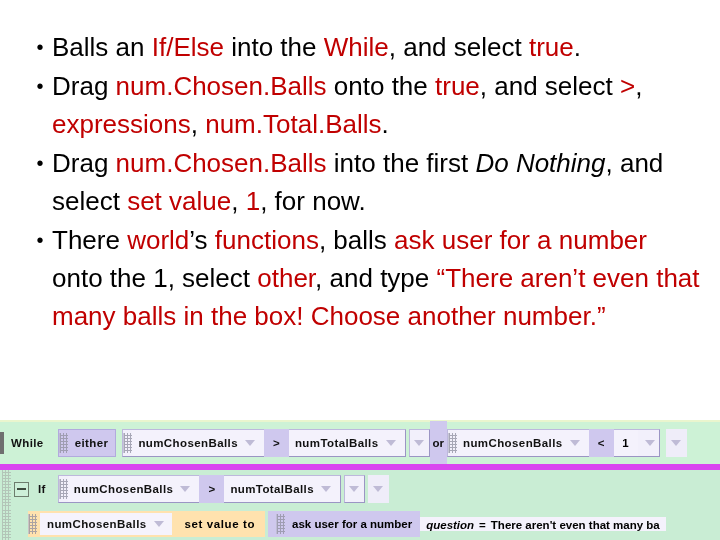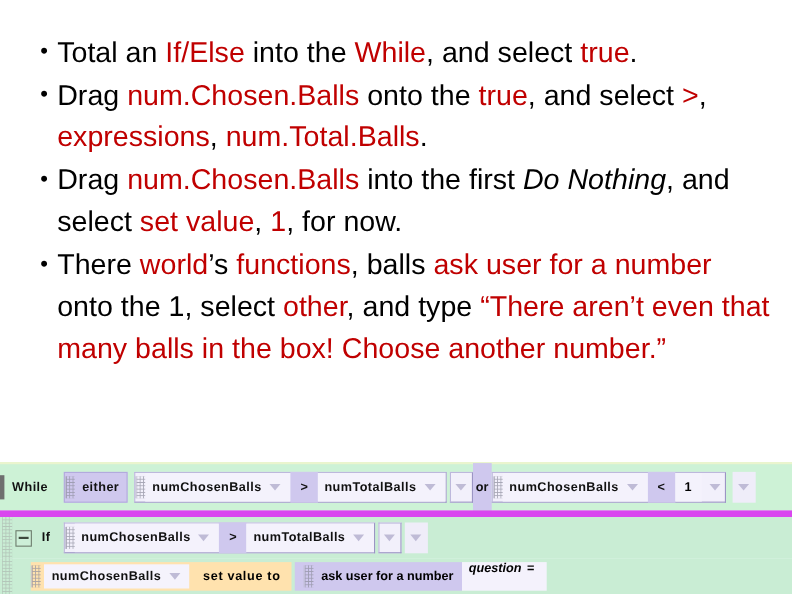--- a/index.html
+++ b/index.html
@@ -289,41 +289,41 @@
     align-items: center;
     height: 26px;
     background: #CFC8EE;
     padding: 0 8px;
     font-weight: bold;
     white-space: nowrap;
   }
 
   .param-box {
     display: flex;
-    align-items: flex-start;
-    height: 26px;
+    align-items: flex-end;
+    height: 14px;
     background: #F4F2FC;
     padding: 0 6px;
     white-space: nowrap;
     font-weight: bold;
   }
   .param-name { font-style: italic; font-weight: bold; margin-right: 5px; }
   .param-eq { margin-right: 5px; font-weight: bold; }
 </style>
 </head>
 <body>
 
 <div id="slide">
 
   <div id="bullet-body">
 
     <div class="bullet-item">
       <span class="bullet-marker">•</span>
       <span class="bullet-text">
-        <span>Total an </span><span class="em">If/Else</span><span> into the </span><span class="em">While</span><span>, and select </span><span class="em">true</span><span>.</span>
+        <span>Balls an </span><span class="em">If/Else</span><span> into the </span><span class="em">While</span><span>, and select </span><span class="em">true</span><span>.</span>
       </span>
     </div>
 
     <div class="bullet-item">
       <span class="bullet-marker">•</span>
       <span class="bullet-text">
         <span>Drag </span><span class="em">num.Chosen.Balls</span><span> onto the </span><span class="em">true</span><span>, and select </span><span class="em">&gt;</span><span>, </span><span class="em">expressions</span><span>, </span><span class="em">num.Total.Balls</span><span>.</span>
       </span>
     </div>
 
@@ -436,17 +436,18 @@
       <span class="gap3"></span>
 
       <span class="tile-purple">
         <span class="grip"></span>
         <span style="padding-left:7px">ask user for a number</span>
       </span>
 
       <span class="param-box">
         <span class="param-name">question</span>
         <span class="param-eq">=</span>
+        <span>There aren't even that many ba</span>
       </span>
     </div>
 
   </div>
 </div>
 
 </body></html>

